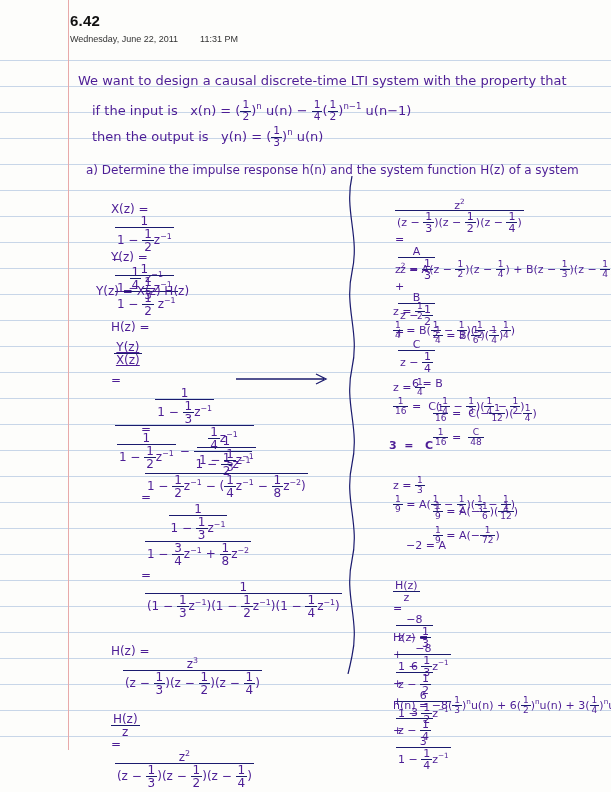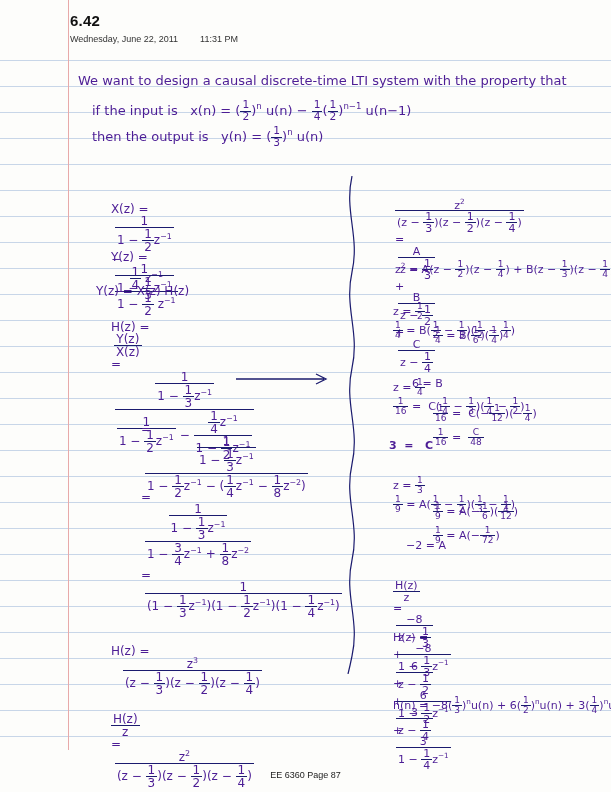--- a/index.html
+++ b/index.html
@@ -145,38 +145,39 @@
   <svg id="divider" viewBox="0 0 26 498" preserveAspectRatio="none">
     <path d="M12,0 C4,36 20,60 12,96 C4,132 20,156 12,192 C4,228 20,252 12,288 C4,324 20,348 12,384 C4,420 20,444 12,480 C10,490 9,494 8,498" fill="none" stroke="#1b1b6e" stroke-width="1.2"></path>
   </svg>
 
   <div id="ink">
 
     <div class="hw sz-lg" style="left:78px; top:74px;">We want to design a causal discrete-time LTI system with the property that</div>
     <div class="hw sz-lg" style="left:92px; top:100px;">if the input is   x(n) = (<span class="frac"><span class="num">1</span><span class="den">2</span></span>)<sup>n</sup> u(n) − <span class="frac"><span class="num">1</span><span class="den">4</span></span>(<span class="frac"><span class="num">1</span><span class="den">2</span></span>)<sup>n−1</sup> u(n−1)</div>
     <div class="hw sz-lg" style="left:92px; top:126px;">then the output is   y(n) = (<span class="frac"><span class="num">1</span><span class="den">3</span></span>)<sup>n</sup> u(n)</div>
 
+    <div class="hw sz-md" style="left:86px; top:164px;">a) Determine the impulse response h(n) and the system function H(z) of a system</div>
 
     <div class="hw sz-md" style="left:88px; top:190px;">
       X(z) =
       <span class="frac bigfrac" style="margin:0 4px;"><span class="num">1</span><span class="den">1 − <span class="frac"><span class="num">1</span><span class="den">2</span></span>z<sup>−1</sup></span></span>
       −
       <span class="frac bigfrac" style="margin:0 4px;"><span class="num"><span class="frac"><span class="num">1</span><span class="den">4</span></span> z<sup>−1</sup></span><span class="den">1 − <span class="frac"><span class="num">1</span><span class="den">2</span></span> z<sup>−1</sup></span></span>
     </div>
 
     <div class="hw sz-md" style="left:88px; top:238px;">
       Y(z) =
       <span class="frac bigfrac" style="margin:0 4px;"><span class="num">1</span><span class="den">1 − <span class="frac"><span class="num">1</span><span class="den">3</span></span>z<sup>−1</sup></span></span>
     </div>
 
     <div class="hw sz-md" style="left:96px; top:285px;">Y(z) = X(z) H(z)</div>
 
     <div class="hw sz-md" style="left:88px; top:308px;">
       H(z) =
-      <span class="frac bigfrac" style="margin:0 3px;"><span class="num">Y(z)</span><span class="den">X(z)</span></span>
+      <span class="frac bigfrac" style="margin:8px 3px;text-decoration:underline;"><span class="num">Y(z)</span><span class="den">X(z)</span></span>
       =
       <span class="frac bigfrac" style="margin:0 4px;"><span class="num"><span class="frac bigfrac"><span class="num">1</span><span class="den">1 − <span class="frac"><span class="num">1</span><span class="den">3</span></span>z<sup>−1</sup></span></span></span><span class="den"><span class="frac bigfrac"><span class="num">1</span><span class="den">1 − <span class="frac"><span class="num">1</span><span class="den">2</span></span>z<sup>−1</sup></span></span> − <span class="frac bigfrac"><span class="num"><span class="frac"><span class="num">1</span><span class="den">4</span></span>z<sup>−1</sup></span><span class="den">1 − <span class="frac"><span class="num">1</span><span class="den">2</span></span>z<sup>−1</sup></span></span></span></span>
     </div>
 
     <div class="hw sz-md" style="left:118px; top:410px;">
       =
       <span class="frac bigfrac" style="margin:0 4px;"><span class="num"><span class="frac bigfrac"><span class="num">1</span><span class="den">1 − <span class="frac"><span class="num">1</span><span class="den">3</span></span>z<sup>−1</sup></span></span></span><span class="den">1 − <span class="frac"><span class="num">1</span><span class="den">2</span></span>z<sup>−1</sup> − (<span class="frac"><span class="num">1</span><span class="den">4</span></span>z<sup>−1</sup> − <span class="frac"><span class="num">1</span><span class="den">8</span></span>z<sup>−2</sup>)</span></span>
     </div>
 
     <div class="hw sz-md" style="left:118px; top:478px;">
@@ -269,14 +270,13 @@
     <div class="hw sz-sm" style="left:372px; top:684px;">
       h(n) = −8(<span class="frac"><span class="num">1</span><span class="den">3</span></span>)<sup>n</sup>u(n) + 6(<span class="frac"><span class="num">1</span><span class="den">2</span></span>)<sup>n</sup>u(n) + 3(<span class="frac"><span class="num">1</span><span class="den">4</span></span>)<sup>n</sup>u(n)
     </div>
 
     <svg style="position:absolute; left:236px; top:372px;" width="100" height="14" viewBox="0 0 100 14">
       <path d="M0,7 L88,7 M80,2 L90,7 L80,12" fill="none" stroke="#1b1b6e" stroke-width="1.3"></path>
     </svg>
 
   </div>
 
-  <div id="footer">EE 6360 Page 87</div>
 </div>
 
 </body></html>

